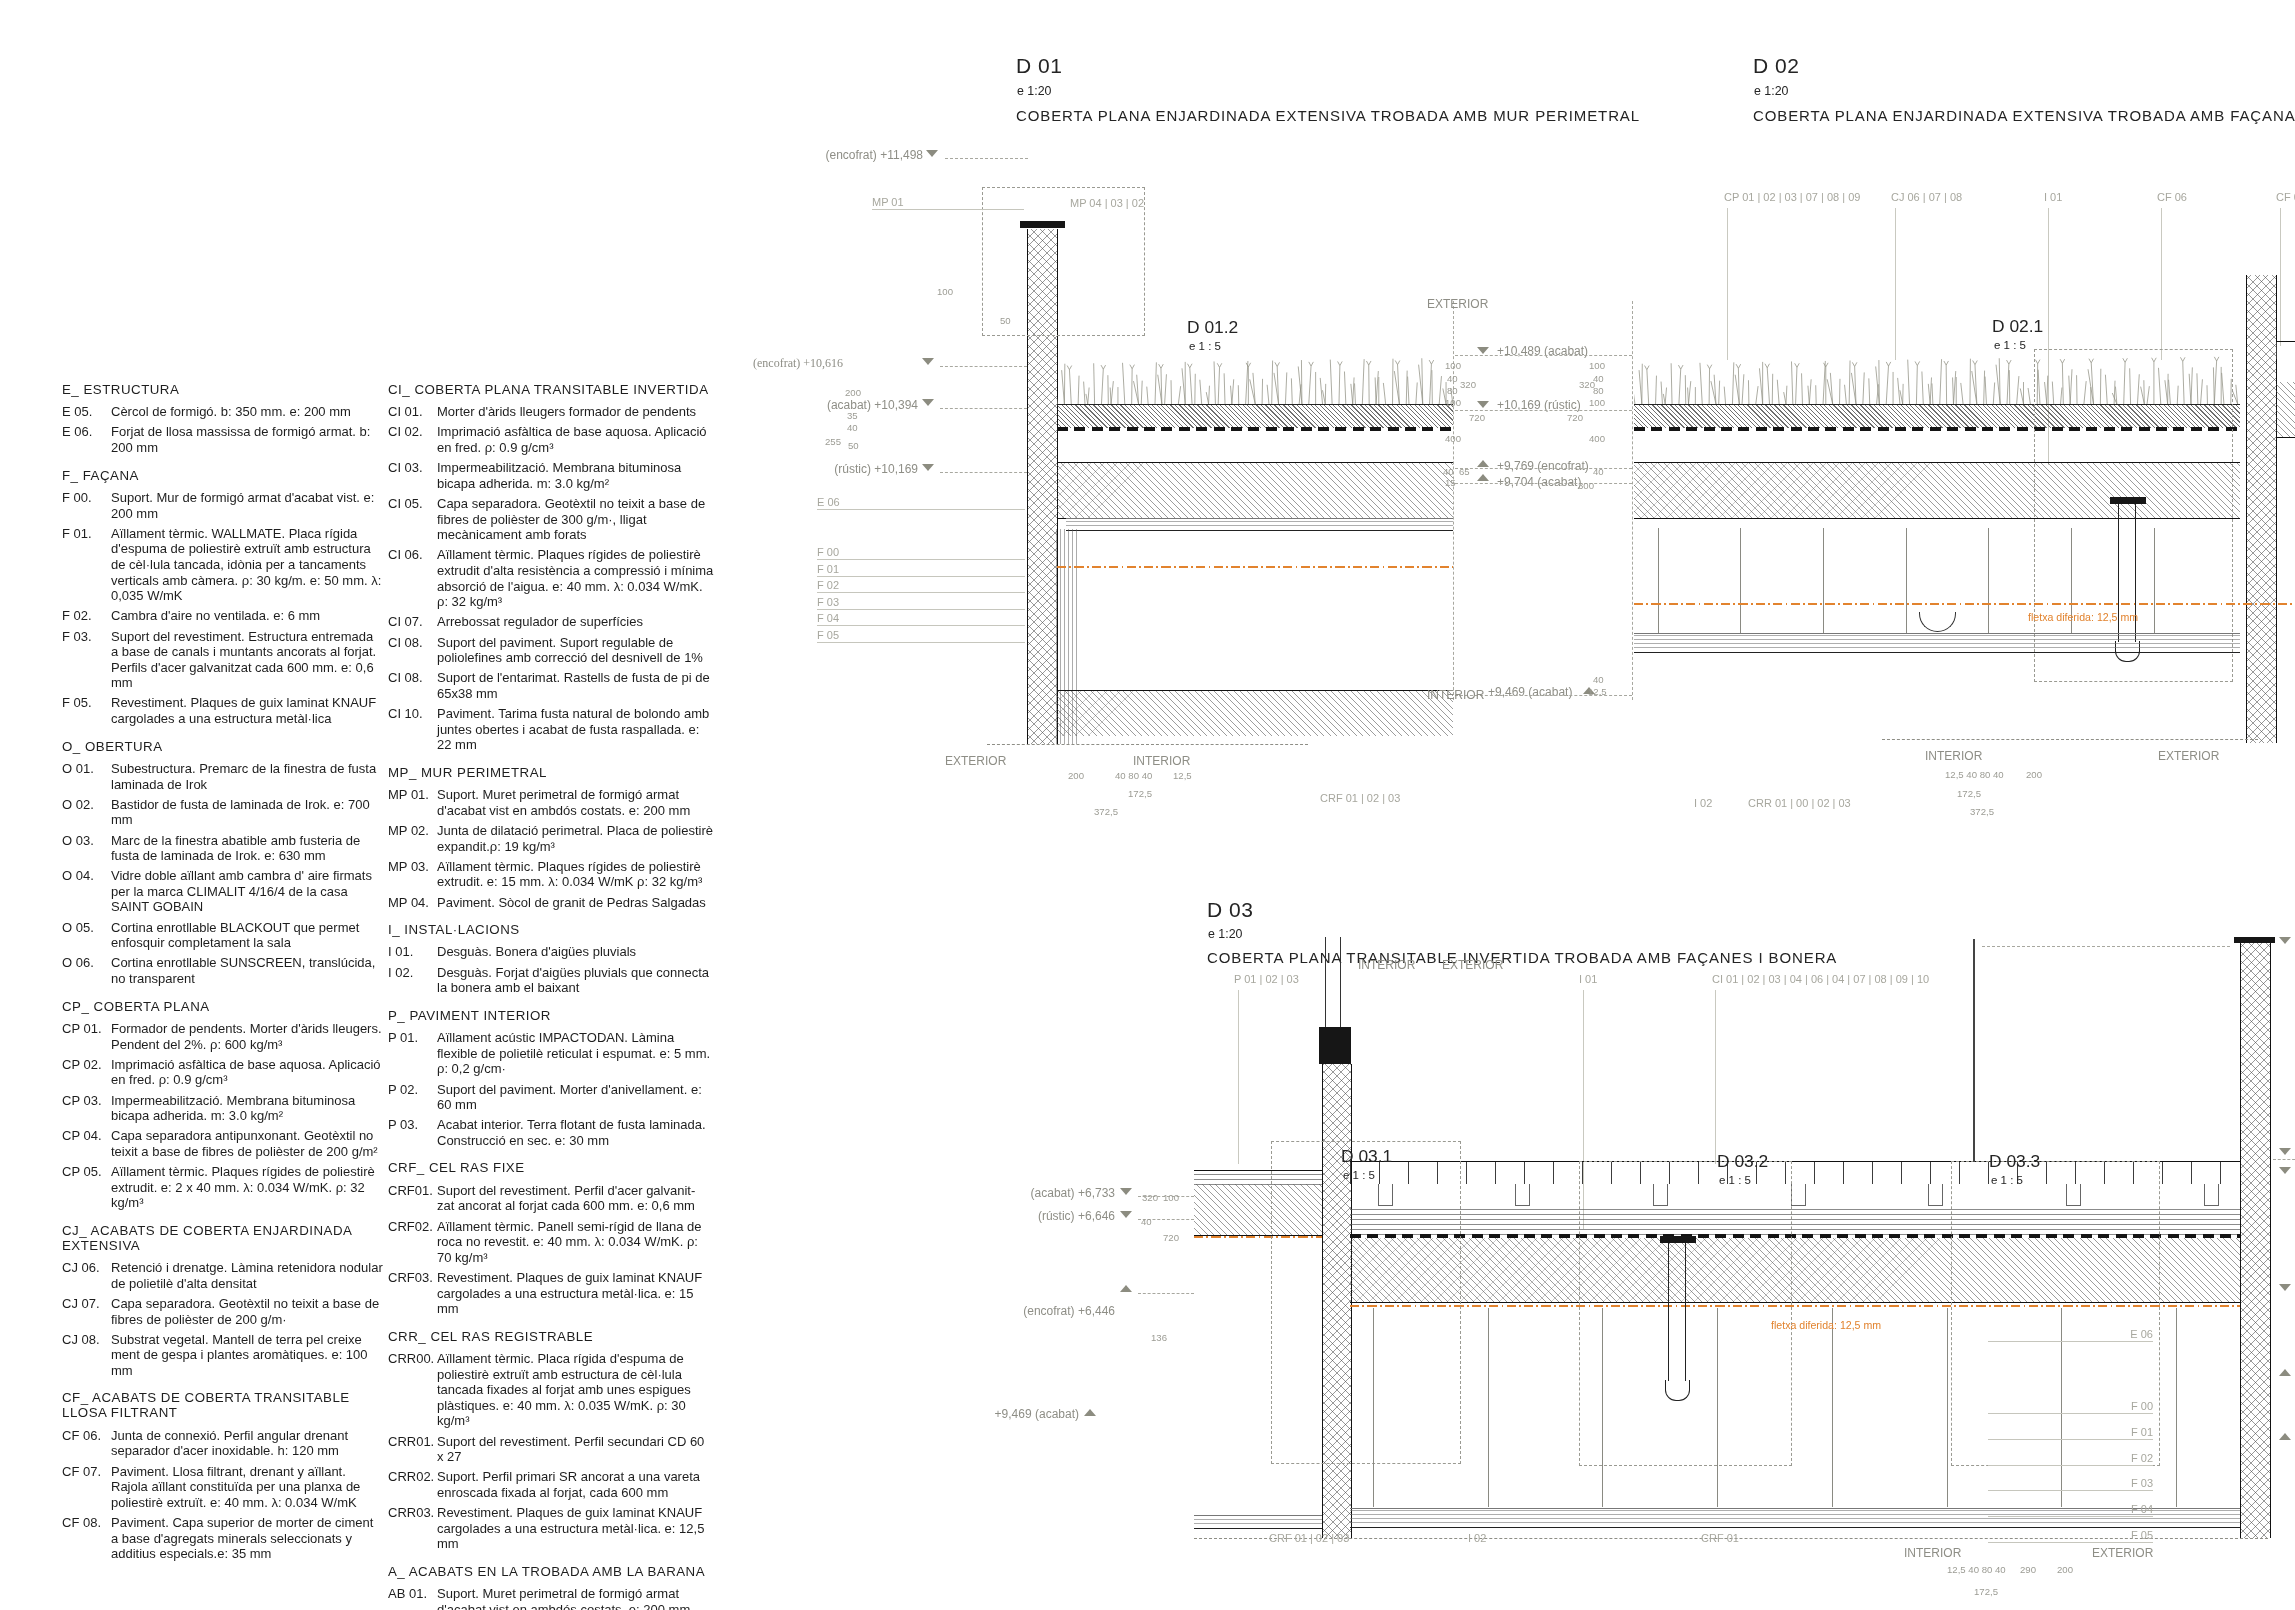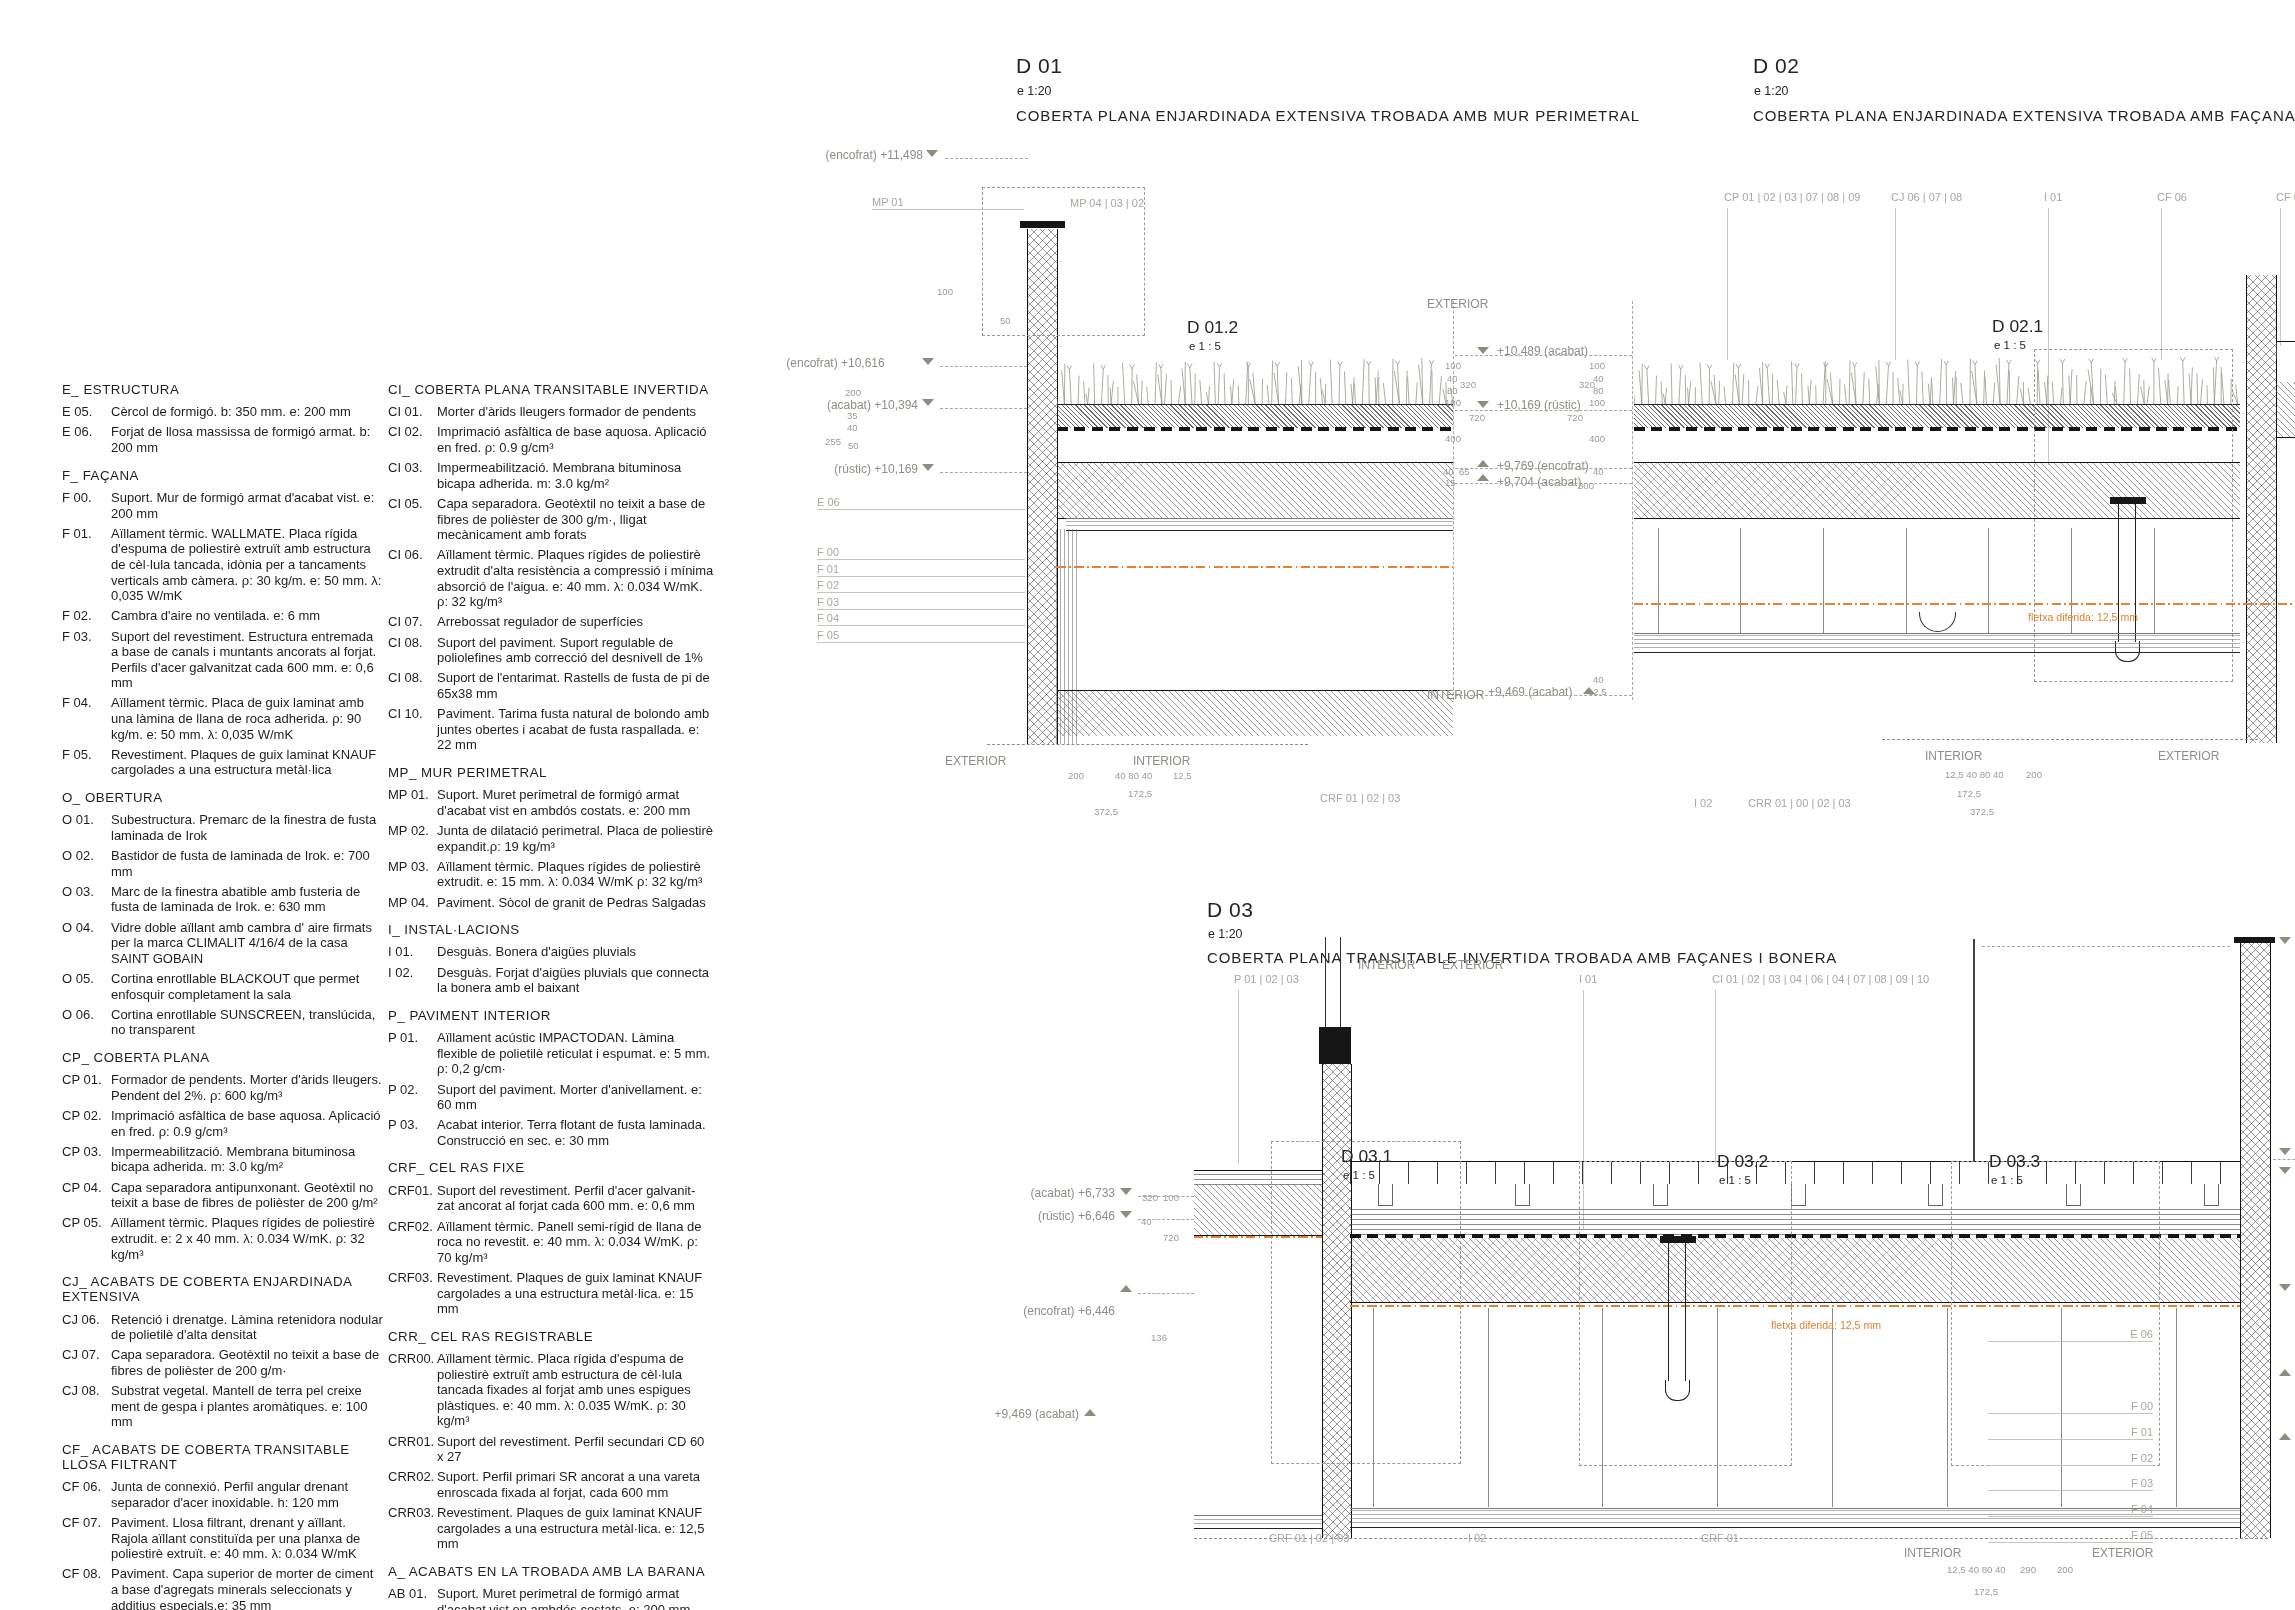--- a/index.html
+++ b/index.html
@@ -74,24 +74,20 @@
         <span class="leg-tag">F 01.</span>
         <span class="leg-text">Aïllament tèrmic. WALLMATE. Placa rígida d'espuma de poliestirè extruït amb estructura de cèl·lula tancada, idònia per a tancaments verticals amb càmera. ρ: 30 kg/m. e: 50 mm. λ: 0,035 W/mK</span>
       </div>
       <div class="leg-item">
         <span class="leg-tag">F 02.</span>
         <span class="leg-text">Cambra d'aire no ventilada. e: 6 mm</span>
       </div>
       <div class="leg-item">
         <span class="leg-tag">F 03.</span>
         <span class="leg-text">Suport del revestiment. Estructura entremada a base de canals i muntants ancorats al forjat. Perfils d'acer galvanitzat cada 600 mm. e: 0,6 mm</span>
-      </div>
-      <div class="leg-item">
-        <span class="leg-tag">F 04.</span>
-        <span class="leg-text">Aïllament tèrmic. Placa de guix laminat amb una làmina de llana de roca adherida. ρ: 90 kg/m. e: 50 mm.  λ: 0,035 W/mK</span>
       </div>
       <div class="leg-item">
         <span class="leg-tag">F 05.</span>
         <span class="leg-text">Revestiment. Plaques de guix laminat KNAUF cargolades a una estructura metàl·lica</span>
       </div>
       <div class="leg-title">O_ OBERTURA</div>
       <div class="leg-item">
         <span class="leg-tag">O 01.</span>
         <span class="leg-text">Subestructura. Premarc de la finestra de fusta laminada de Irok</span>
       </div>
@@ -413,21 +409,21 @@
   <div class="abs hd" style="left:1057px;top:690px;width:396px;height:45px;border-top:1.1px solid #111;"></div>
   <div class="abs cut" style="left:987px;top:744px;width:321px;"></div>
 
   <div class="t g" style="left:758px;top:148px;width:165px;text-align:right;">(encofrat) +11,498</div>
   <div class="abs tri-dn" style="left:926px;top:150px;"></div>
   <div class="abs dash-h" style="left:945px;top:158px;width:83px;"></div>
   <div class="t dm" style="left:937px;top:286px;">100</div>
   <div class="t dm" style="left:1000px;top:315px;">50</div>
   <div class="t tg tagline" style="left:872px;top:196px;width:152px;">MP 01</div>
   <div class="t tg" style="left:1070px;top:197px;">MP 04 | 03 | 02</div>
-  <div class="t g" style="left:753px;top:356px;width:165px;text-align:center;">(encofrat) +10,616</div>
+  <div class="t g" style="left:753px;top:356px;width:165px;text-align:left;font-family:Liberation Serif, serif;">(encofrat) +10,616</div>
   <div class="abs tri-dn" style="left:922px;top:358px;"></div>
   <div class="abs dash-h" style="left:940px;top:366px;width:87px;"></div>
   <div class="t g" style="left:753px;top:398px;width:165px;text-align:right;">(acabat)  +10,394</div>
   <div class="abs tri-dn" style="left:922px;top:399px;"></div>
   <div class="abs dash-h" style="left:940px;top:408px;width:87px;"></div>
   <div class="t g" style="left:753px;top:462px;width:165px;text-align:right;">(rústic) +10,169</div>
   <div class="abs tri-dn" style="left:922px;top:464px;"></div>
   <div class="abs dash-h" style="left:940px;top:472px;width:87px;"></div>
   <div class="t dm" style="left:845px;top:387px;">200</div>
   <div class="t dm" style="left:847px;top:410px;">35</div>

